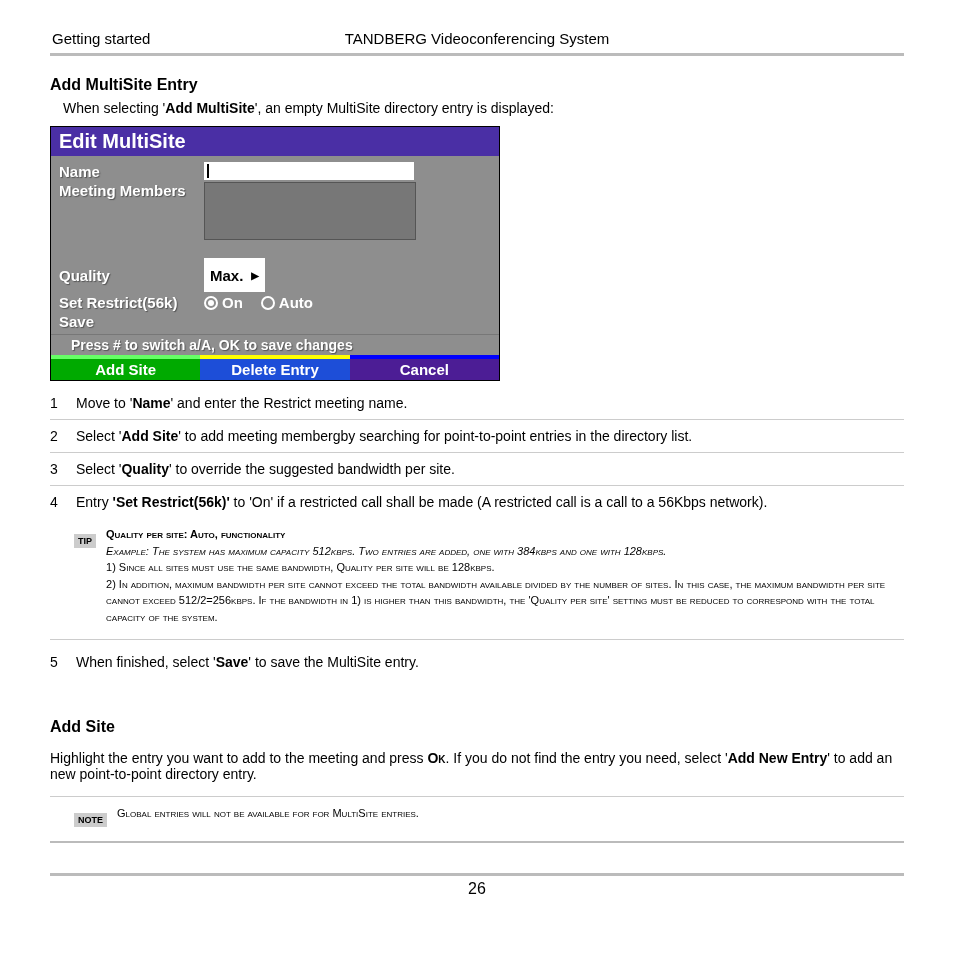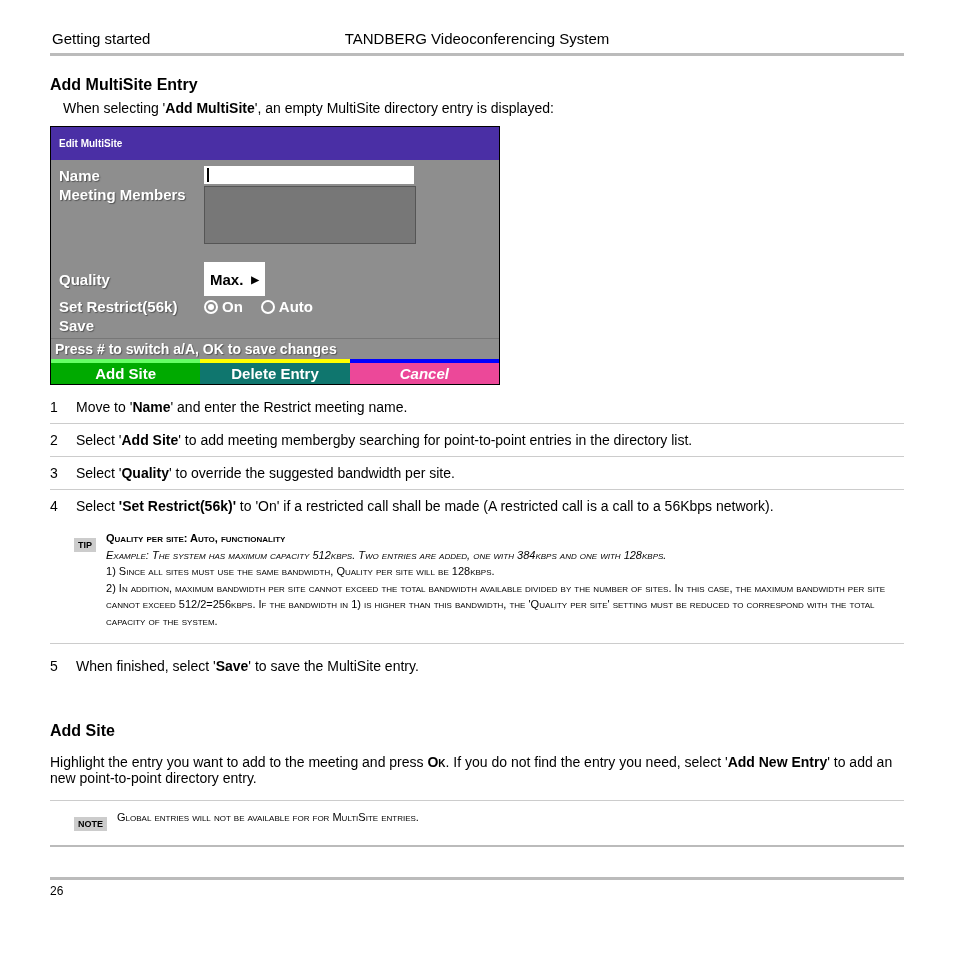--- a/index.html
+++ b/index.html
@@ -41,22 +41,22 @@
     font-family: "Arial Narrow", Arial, sans-serif;
     font-stretch: condensed;
     background: #8e8e8e;
     color: #fff;
     margin-bottom: 6px;
   }
   .dlg-title {
     background: #4a2fa5;
     color: #fff;
     font-weight: bold;
-    padding: 11px 8px;
-    font-size: 10px;
+    padding: 3px 8px;
+    font-size: 20px;
   }
   .dlg-body {
     padding: 4px 8px 2px 8px;
   }
   .dlg-row {
     display: flex;
     align-items: center;
     margin: 2px 0;
     font-size: 15px;
     font-weight: bold;
@@ -113,40 +113,40 @@
     align-items: flex-start;
   }
   .members-box {
     background: #777;
     border: 1px solid #555;
     width: 210px;
     height: 56px;
   }
   .dlg-hint {
     background: #8e8e8e;
-    padding: 2px 4px;
+    padding: 2px 20px;
     font-size: 14px;
     font-weight: bold;
     color: #fff;
     text-shadow: 1px 1px 1px #555;
     border-top: 1px solid #777;
   }
   .dlg-buttons {
     display: flex;
     font-weight: bold;
   }
   .dlg-btn {
     flex: 1;
     text-align: center;
     padding: 2px 0;
     font-size: 15px;
   }
   .btn-green  { background: #0a0; border-top: 4px solid #6f6; color:#fff; }
-  .btn-yellow { background: #0f766e; border-top: 4px solid #ff0; color:#fff; }
-  .btn-blue   { background: #ec4899; border-top: 4px solid #00f; color:#fff;font-style:italic; }
+  .btn-yellow { background: #1d4ed8; border-top: 4px solid #ff0; color:#fff; }
+  .btn-blue   { background: #4c1d95; border-top: 4px solid #00f; color:#fff; }
 
   
   ol.steps {
     list-style: none;
     padding: 0;
     margin: 0;
   }
   ol.steps > li {
     display: flex;
     gap: 14px;
@@ -178,21 +178,22 @@
     margin-top: 8px;
   }
   .tip-text, .note-text {
     font-variant: small-caps;
     line-height: 1.5;
   }
   .tip-title {
     font-weight: bold;
   }
   .page-num {
-    font-size: 12px;
+    text-align: center;
+    font-size: 16px;
     margin-top: 4px;
   }
   .footer-hr {
     border: none;
     border-top: 3px solid #bbb;
     margin: 30px 0 2px 0;
   }
   b { font-weight: bold; }
 </style>
 </head>
@@ -260,21 +261,21 @@
   <li>
     <span class="num">2</span>
     <span><span>Select '</span><b>Add Site</b><span>' to add meeting membergby searching for point-to-point entries in the directory list.</span></span>
   </li>
   <li>
     <span class="num">3</span>
     <span><span>Select '</span><b>Quality</b><span>' to override the suggested bandwidth per site.</span></span>
   </li>
   <li>
     <span class="num">4</span>
-    <span><span>Select </span><b>'Set Restrict(56k)'</b><span> to 'On' if a restricted call shall be made (A restricted call is a call to a 56Kbps network).</span></span>
+    <span><span>Entry </span><b>'Set Restrict(56k)'</b><span> to 'On' if a restricted call shall be made (A restricted call is a call to a 56Kbps network).</span></span>
   </li>
 </ol>
 
 <div class="tip-box">
   <span class="badge">TIP</span>
   <div class="tip-text">
     <div class="tip-title">Quality per site: Auto, functionality</div>
     <div><i>Example:  The system has maximum capacity 512kbps. Two entries are added, one with 384kbps and one with 128kbps.</i></div>
     <div>1) Since all sites must use the same bandwidth, Quality per site will be 128kbps.</div>
     <div>2) In addition, maximum bandwidth per site cannot exceed the total bandwidth available divided by the number of sites. In this case, the maximum bandwidth per site cannot exceed 512/2=256kbps. If the bandwidth in 1) is higher than this bandwidth, the 'Quality per site' setting must be reduced to correspond with the total capacity of the system.</div>

